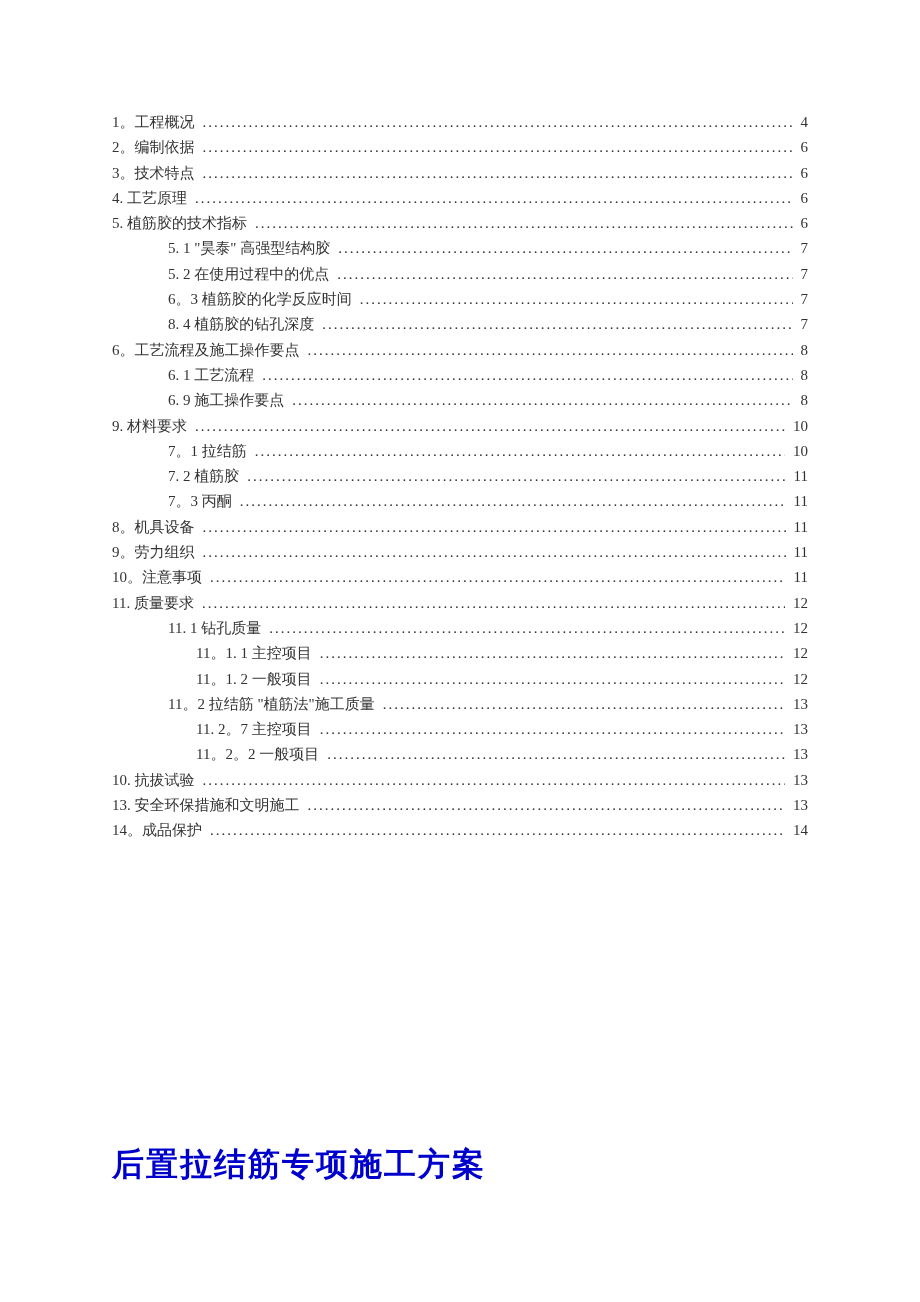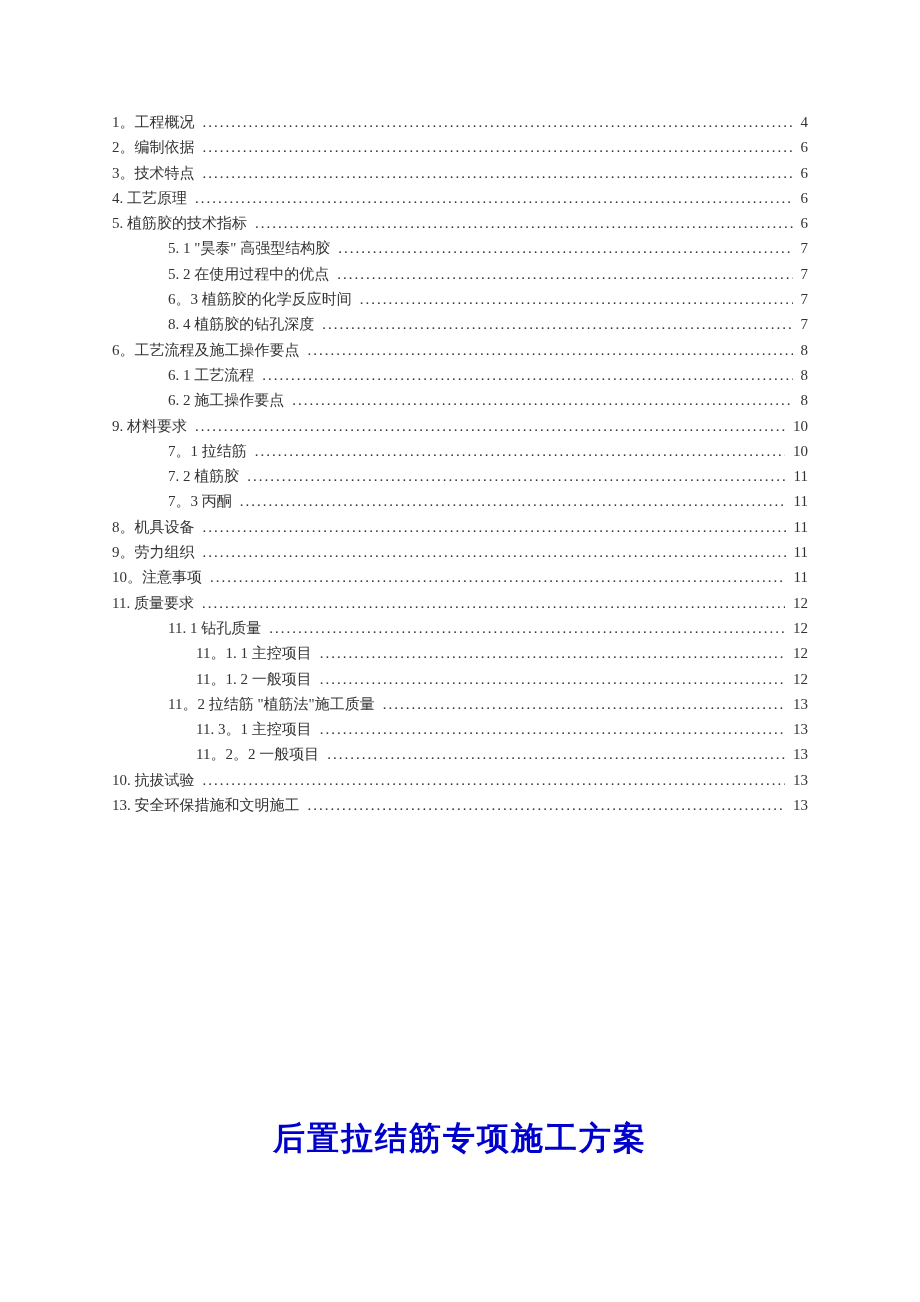--- a/index.html
+++ b/index.html
@@ -46,21 +46,21 @@
       margin: 0 2px;
     }
     .toc-dots::before {
       content: ".................................................................................................................................................";
     }
     .toc-page {
       flex-shrink: 0;
     }
     .doc-title {
       margin-top: 300px;
-      text-align: center;
+      text-align: left;
       font-size: 32px;
       font-weight: bold;
       color: #0000cc;
       font-family: "SimHei", "黑体", sans-serif;
       letter-spacing: 2px;
     }
   </style>
 </head>
 <body>
 
@@ -114,21 +114,21 @@
       <span class="toc-label">6。工艺流程及施工操作要点</span>
       <span class="toc-dots"></span>
       <span class="toc-page">8</span>
     </div>
   <div class="toc-entry level-2">
       <span class="toc-label">6. 1 工艺流程</span>
       <span class="toc-dots"></span>
       <span class="toc-page">8</span>
     </div>
   <div class="toc-entry level-2">
-      <span class="toc-label">6. 2 施工操作要点</span>
+      <span class="toc-label">6. 9 施工操作要点</span>
       <span class="toc-dots"></span>
       <span class="toc-page">8</span>
     </div>
   <div class="toc-entry level-1">
       <span class="toc-label">9. 材料要求</span>
       <span class="toc-dots"></span>
       <span class="toc-page">10</span>
     </div>
   <div class="toc-entry level-2">
       <span class="toc-label">7。1 拉结筋</span>
@@ -179,34 +179,39 @@
       <span class="toc-label">11。1. 2 一般项目</span>
       <span class="toc-dots"></span>
       <span class="toc-page">12</span>
     </div>
   <div class="toc-entry level-2">
       <span class="toc-label">11。2 拉结筋 "植筋法"施工质量</span>
       <span class="toc-dots"></span>
       <span class="toc-page">13</span>
     </div>
   <div class="toc-entry level-3">
-      <span class="toc-label">11. 3。1 主控项目</span>
+      <span class="toc-label">11. 2。7 主控项目</span>
       <span class="toc-dots"></span>
       <span class="toc-page">13</span>
     </div>
   <div class="toc-entry level-3">
       <span class="toc-label">11。2。2 一般项目</span>
       <span class="toc-dots"></span>
       <span class="toc-page">13</span>
     </div>
   <div class="toc-entry level-1">
       <span class="toc-label">10. 抗拔试验</span>
       <span class="toc-dots"></span>
       <span class="toc-page">13</span>
     </div>
   <div class="toc-entry level-1">
       <span class="toc-label">13. 安全环保措施和文明施工</span>
       <span class="toc-dots"></span>
       <span class="toc-page">13</span>
+    </div>
+  <div class="toc-entry level-1">
+      <span class="toc-label">14。成品保护</span>
+      <span class="toc-dots"></span>
+      <span class="toc-page">14</span>
     </div>
 </div>
 
 <h1 class="doc-title">后置拉结筋专项施工方案</h1>
 
 </body></html>

